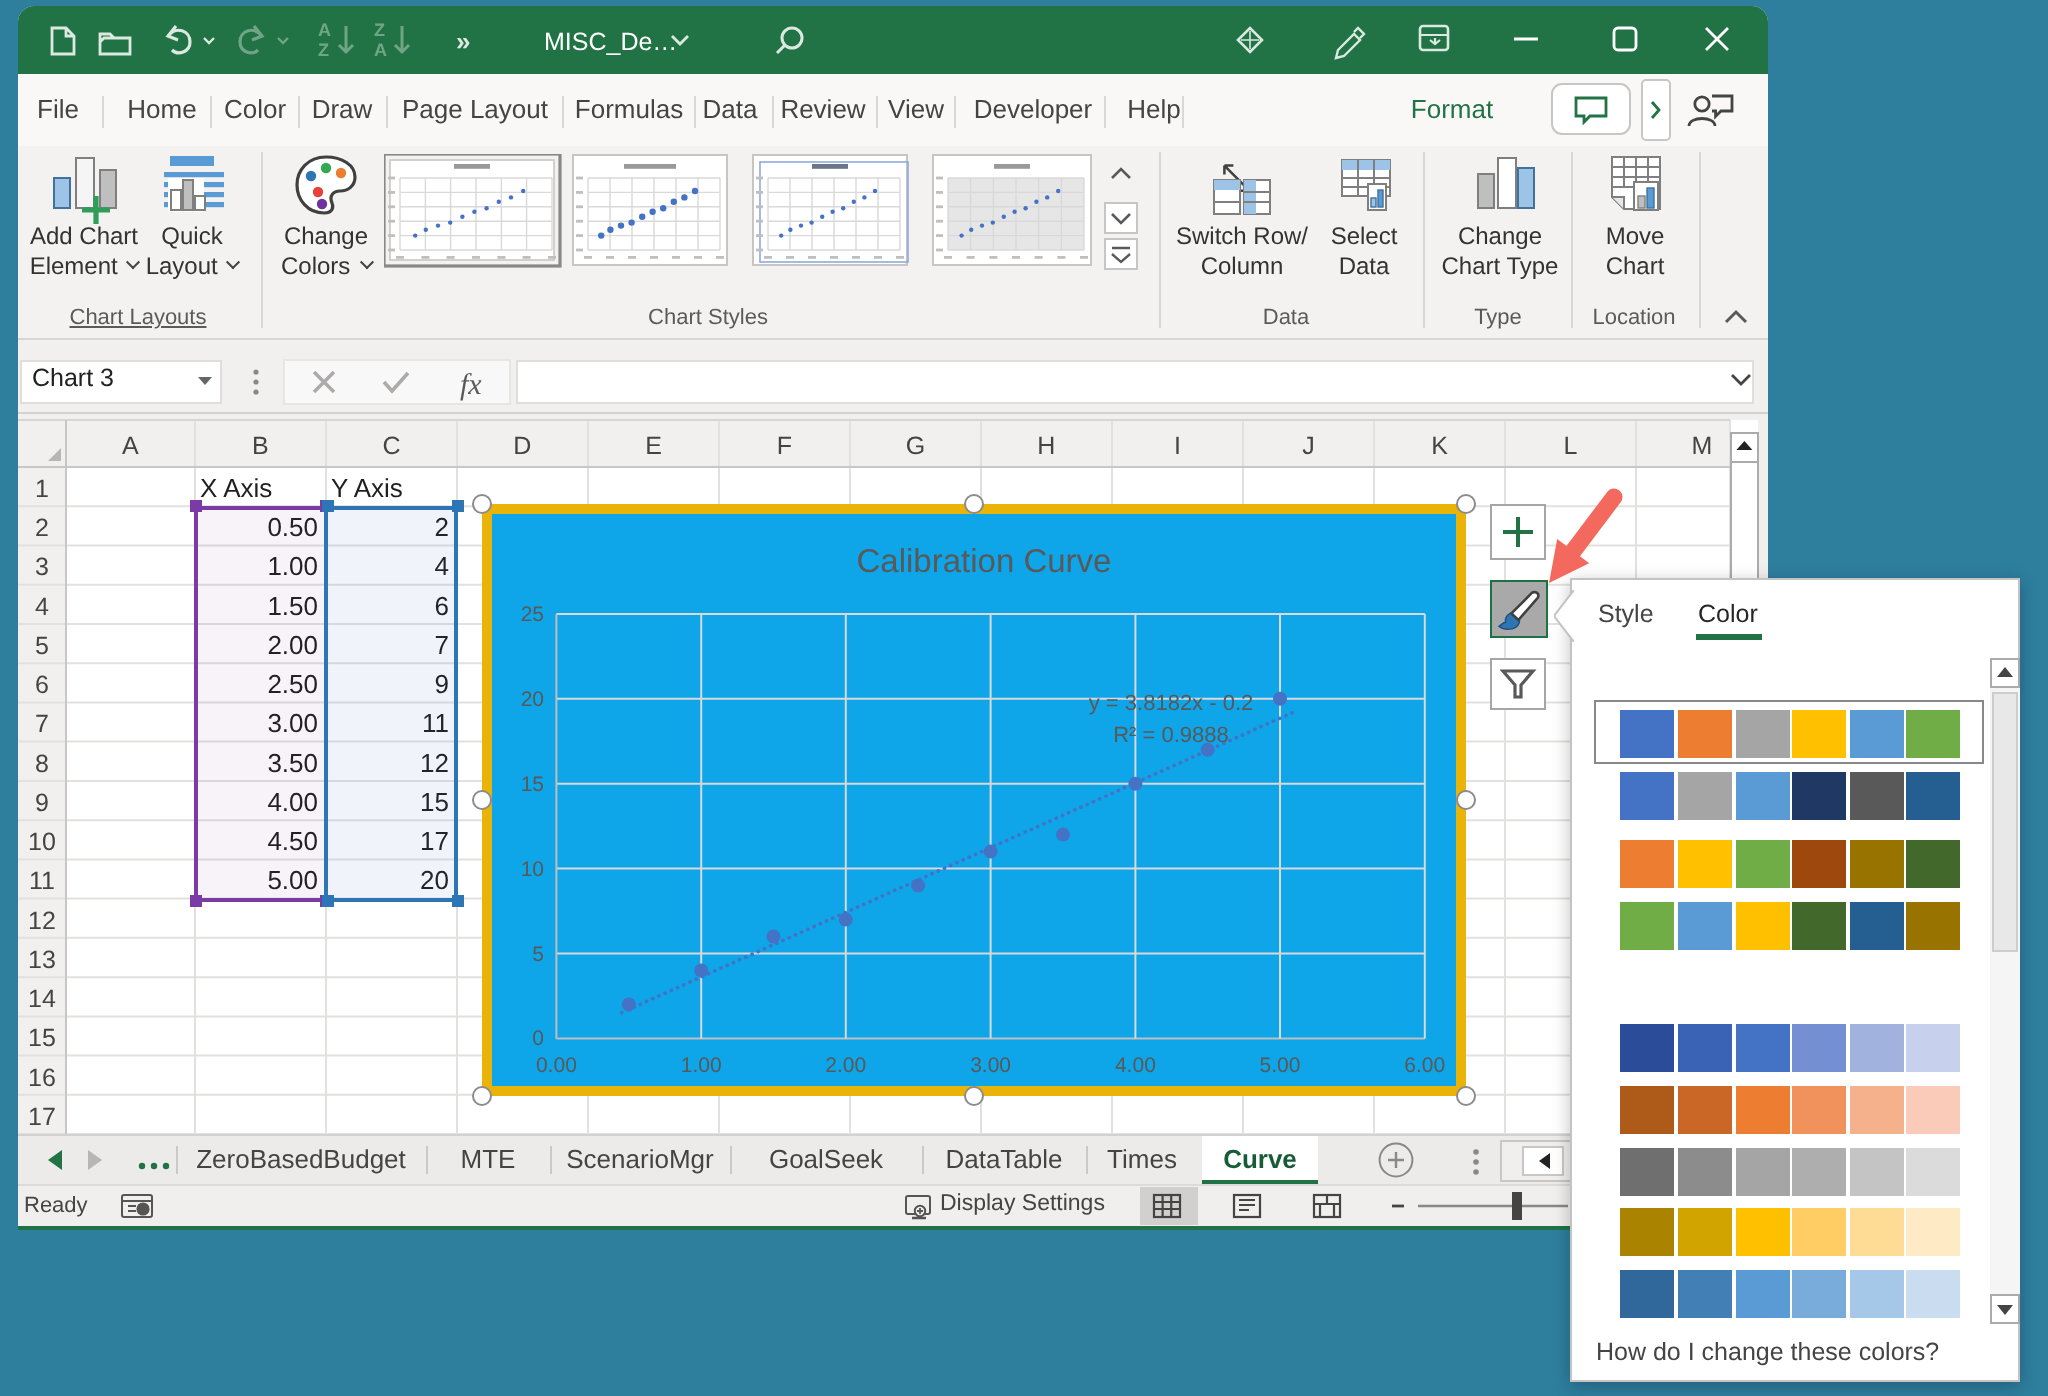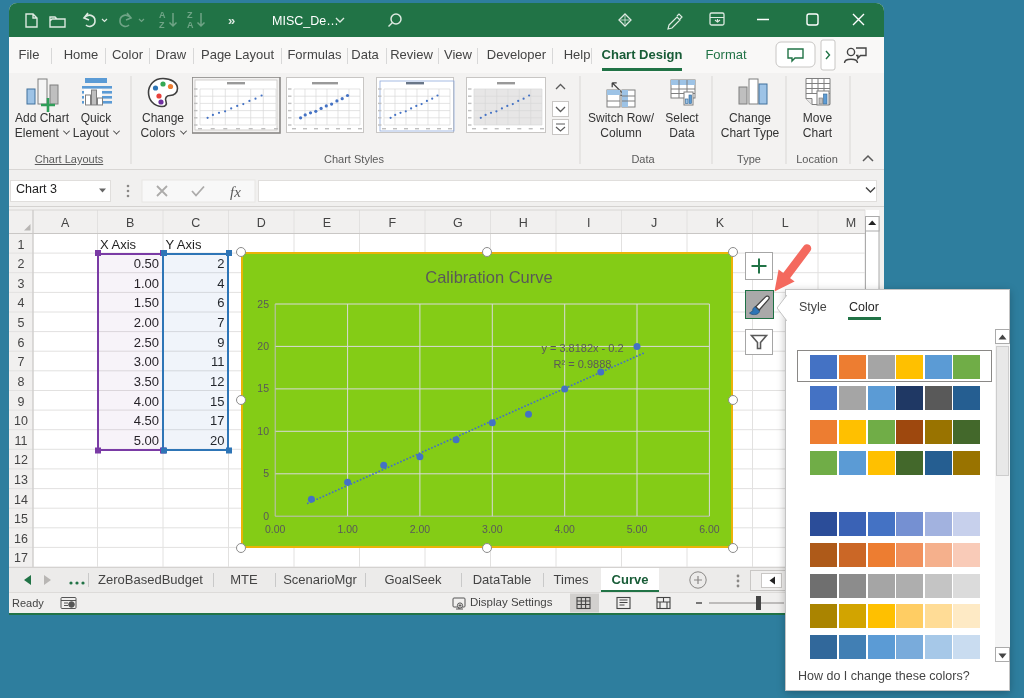--- a/index.html
+++ b/index.html
@@ -37,21 +37,21 @@
 .stab { position:absolute; top:0; height:24px; line-height:24px; text-align:center; }
 .ssep { position:absolute; top:5px; height:14px; width:1px; background:#C9C9C9; }
 
 
 #statusbar { position:absolute; left:0; top:589px; width:100%; height:21px; background:#F0EFEE; border-top:1px solid #DDDBD9; font-size:11.5px; color:#444; }
 
 
 #winbottom { position:absolute; left:0; top:610px; width:100%; height:2px; background:#217346; }
 
 
-#chart { position:absolute; left:241px; top:252px; width:492px; height:296px; background:#84cc16; border:2px solid #eab308; }
+#chart { position:absolute; left:241px; top:252px; width:492px; height:296px; background:#0ea5e9; border:5px solid #eab308; }
 .handle { position:absolute; width:10px; height:10px; background:#fff; border:1.5px solid #8C8C8C; border-radius:50%; z-index:5; }
 
 
 .sidebtn { position:absolute; width:28px; height:28px; background:#fff; border:1px solid #A6A6A6; display:flex; align-items:center; justify-content:center; }
 
 
 #panel { position:absolute; left:785px; top:289px; width:225px; height:402px; background:#fff; border:1px solid #C3C3C3; box-shadow:0 2px 8px rgba(0,0,0,0.25); z-index:10; }
 .phead { position:absolute; left:12px; width:195px; height:18px; background:#F2F2F2; color:#595959; font-weight:bold; font-size:12px; line-height:18px; padding-left:8px; }
 .swrow { position:absolute; left:24px; height:24px; display:flex; }
 .swrow div { width:27.1px; height:24px; margin-right:1.5px; }
@@ -102,21 +102,20 @@
       <div class="rtab" style="left:54px;width:36px;">Home</div>
       <div class="rtab" style="left:100px;width:37px;">Color</div>
       <div class="rtab" style="left:145px;width:34px;">Draw</div>
       <div class="rtab" style="left:189px;width:79px;">Page Layout</div>
       <div class="rtab" style="left:277px;width:57px;">Formulas</div>
       <div class="rtab" style="left:340px;width:32px;">Data</div>
       <div class="rtab" style="left:380px;width:45px;">Review</div>
       <div class="rtab" style="left:433px;width:32px;">View</div>
       <div class="rtab" style="left:476px;width:63px;">Developer</div>
       <div class="rtab" style="left:553px;width:30px;text-align:center;">Help</div>
-      <div class="rtab active" style="left:591px;width:84px;">Chart Design<div style="position:absolute;left:2px;right:2px;bottom:2px;height:3px;background:#217346;"></div></div>
       <div class="rtab green" style="left:694px;width:46px;">Format</div>
       <div class="tsep" style="left:42px;"></div>
         <div class="tsep" style="left:96px;"></div>
       <div class="tsep" style="left:140px;"></div>
         <div class="tsep" style="left:184px;"></div>
       <div class="tsep" style="left:272px;"></div>
         <div class="tsep" style="left:338px;"></div>
       <div class="tsep" style="left:377px;"></div>
         <div class="tsep" style="left:429px;"></div>
       <div class="tsep" style="left:468px;"></div>

